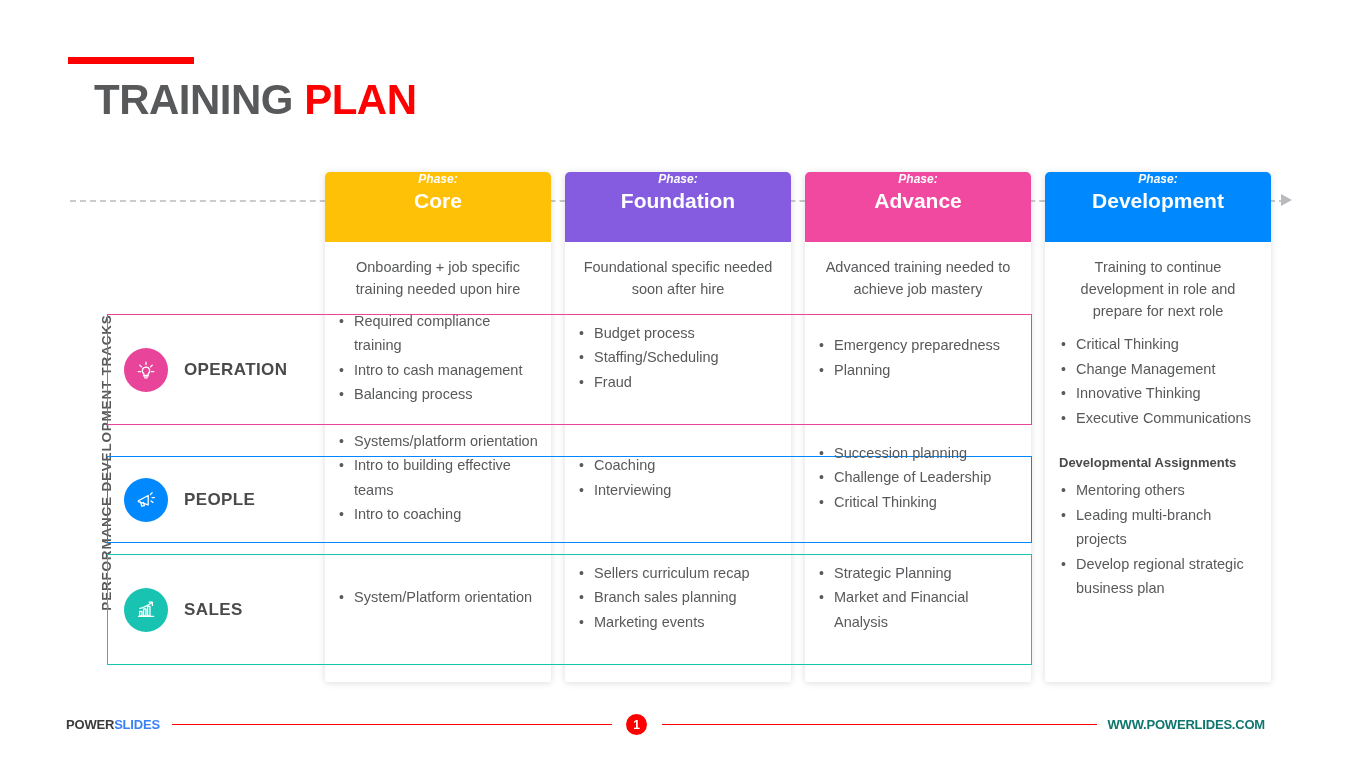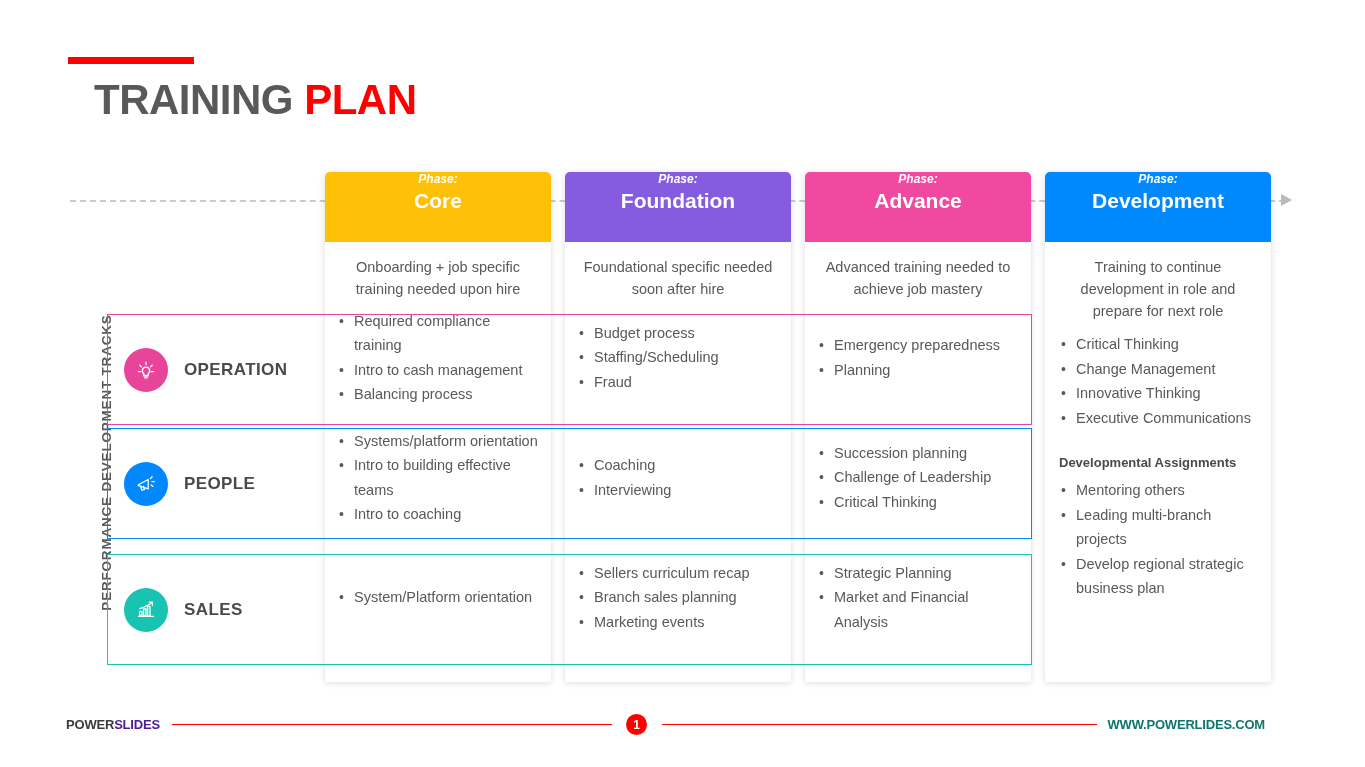--- a/index.html
+++ b/index.html
@@ -119,21 +119,21 @@
   .track-row {
     position: absolute;
     left: 107px;
     width: 925px;
     border: 1px solid #cccccc;
     box-sizing: border-box;
     background: transparent;
     margin-top: 12px;
   }
   .track-row.r0 { top: 302px;  height: 111px; border-color: #e8449a; }
-  .track-row.r1 { top: 416px;  height: 111px; border-color: #2b8fe8; }
+  .track-row.r1 { top: 444px;  height: 87px; border-color: #2b8fe8; }
   .track-row.r2 { top: 542px;  height: 111px; border-color: #18c3b2; }
 
   .track-head {
     position: absolute;
     left: 0;
     top: 0;
     height: 100%;
     width: 218px;
     display: flex;
     align-items: center;
@@ -216,21 +216,21 @@
   .footer-logo {
     position: absolute;
     left: 66px;
     top: 717px;
     font-size: 13px;
     font-weight: bold;
     letter-spacing: -0.2px;
     white-space: nowrap;
   }
   .footer-logo .f-dark { color: #3b3b3d; }
-  .footer-logo .f-red  { color: #4c1d95; }
+  .footer-logo .f-red  { color: #3b82f6; }
 
   .footer-line {
     position: absolute;
     top: 724px;
     height: 1px;
     background: #ff0000;
   }
   .footer-line.left  { left: 172px;  width: 440px; }
   .footer-line.right { left: 662px;  width: 435px; }
 

